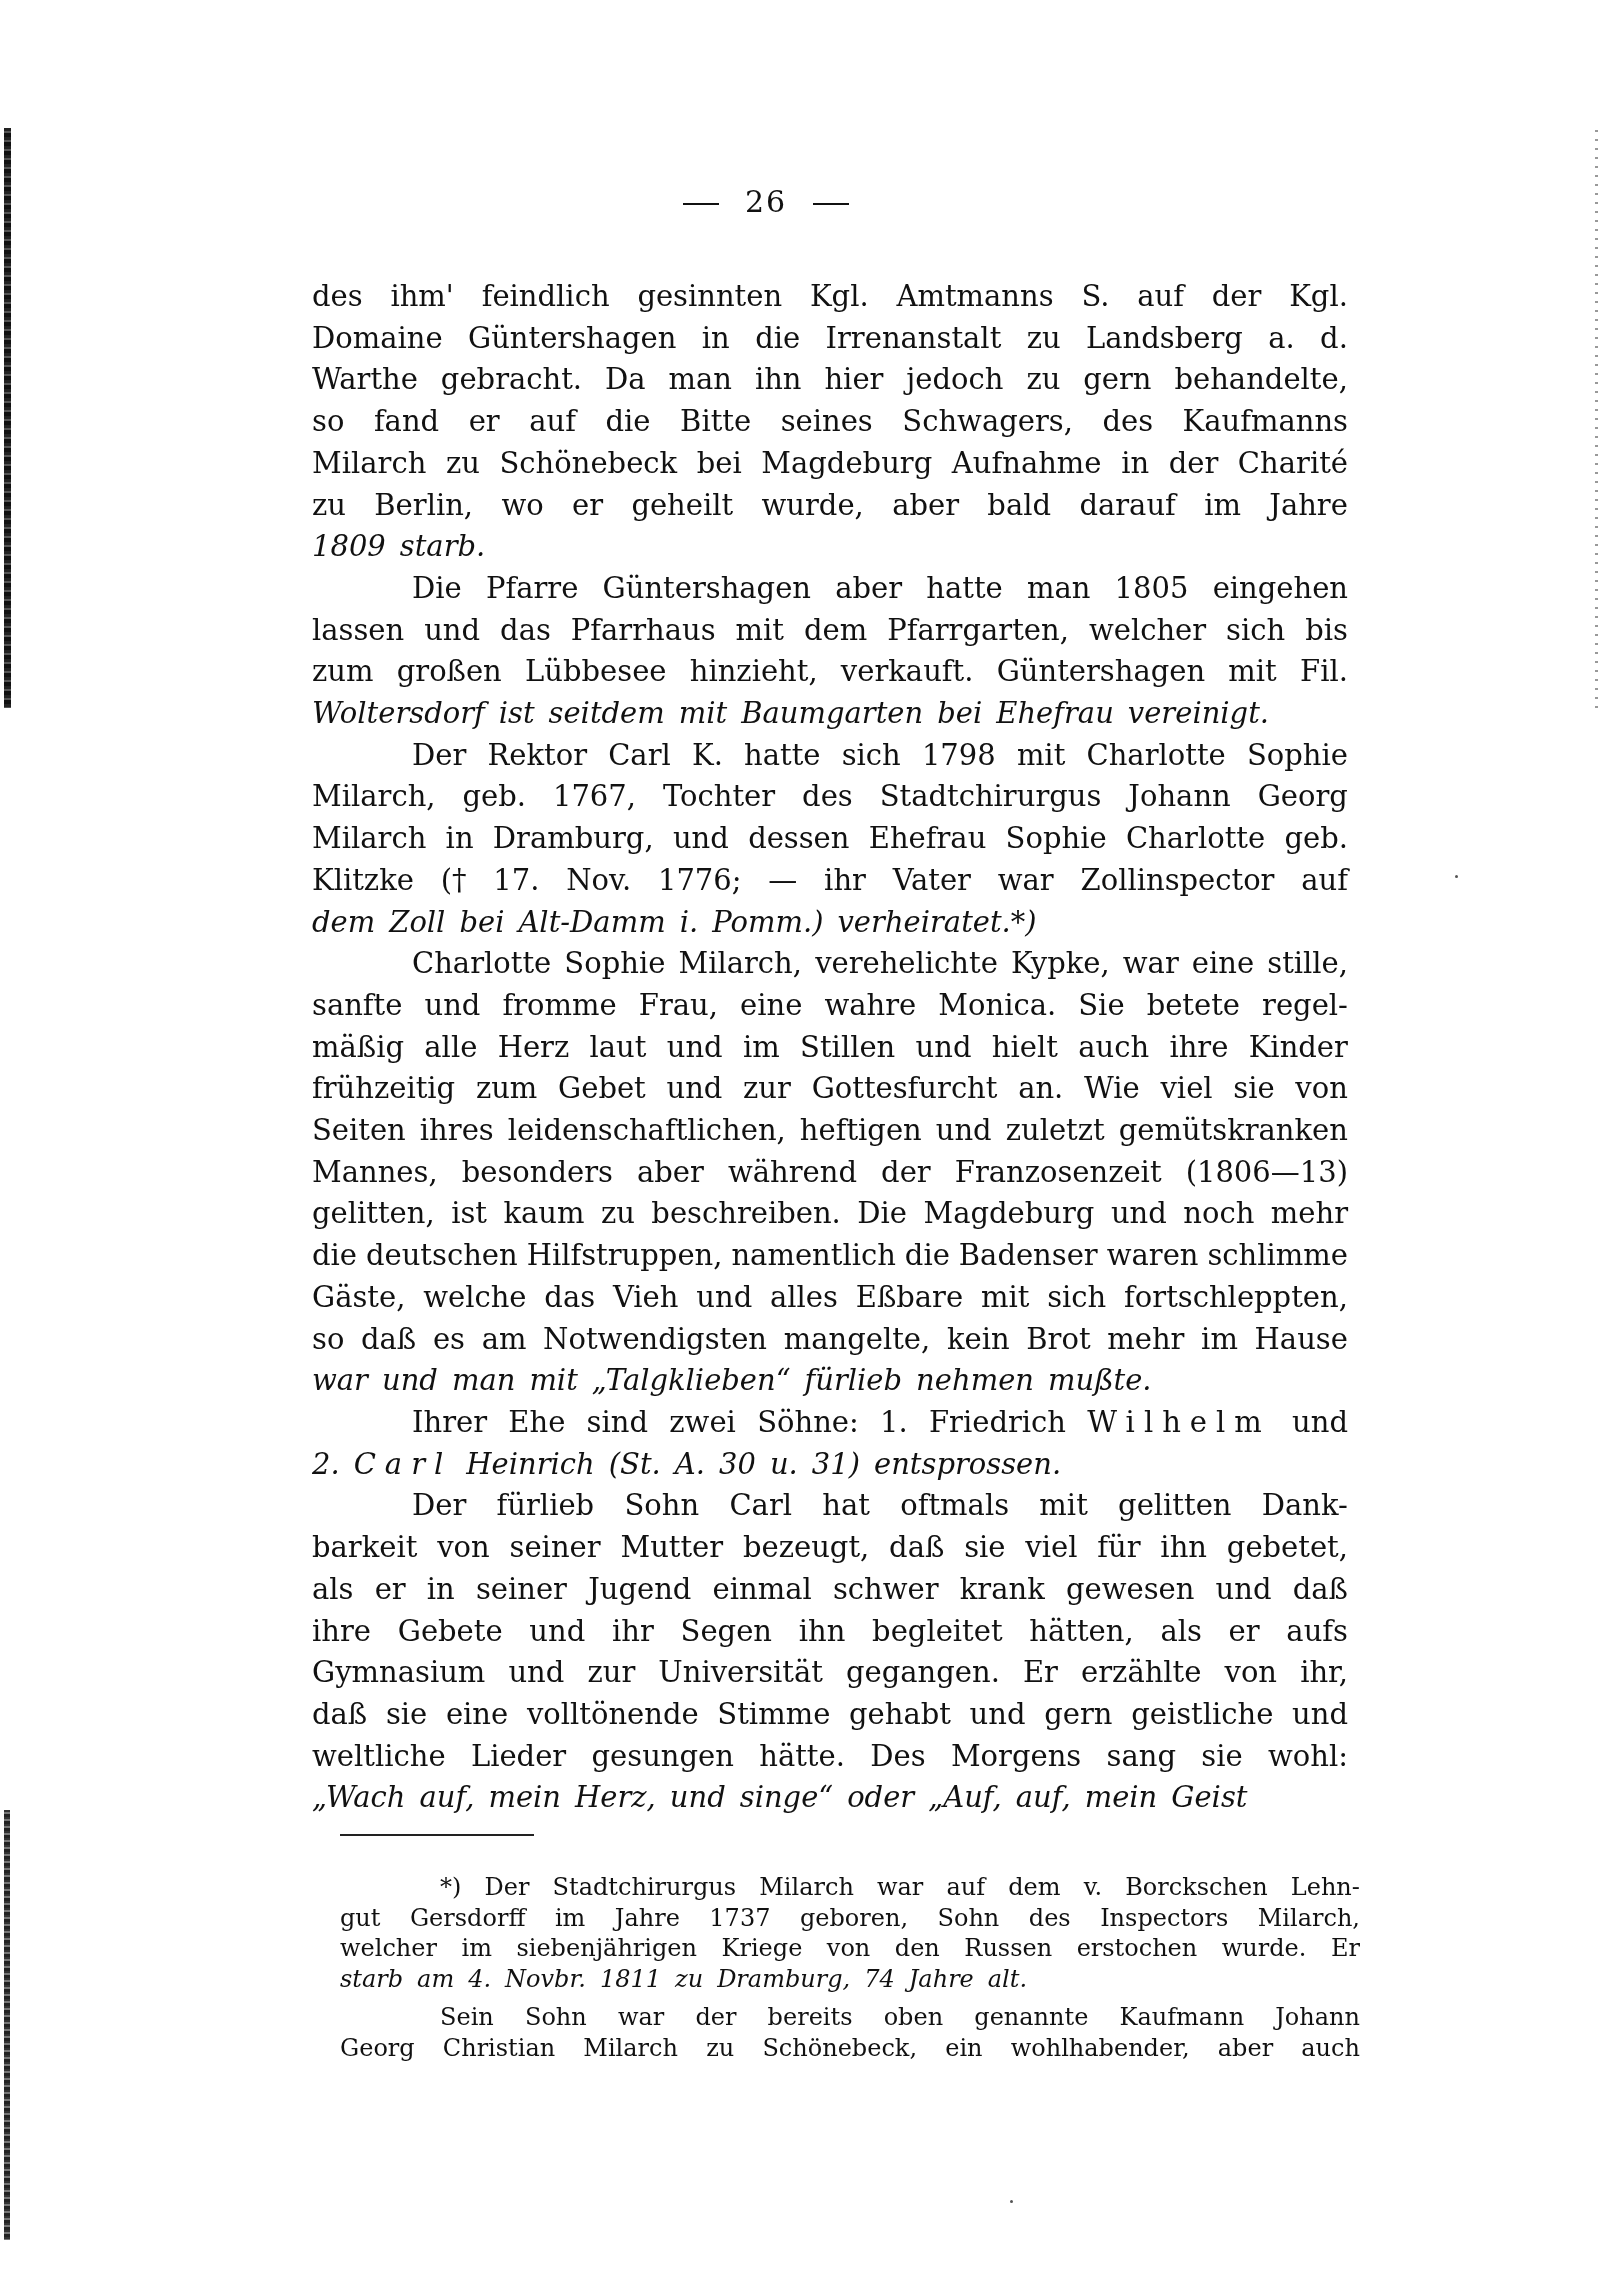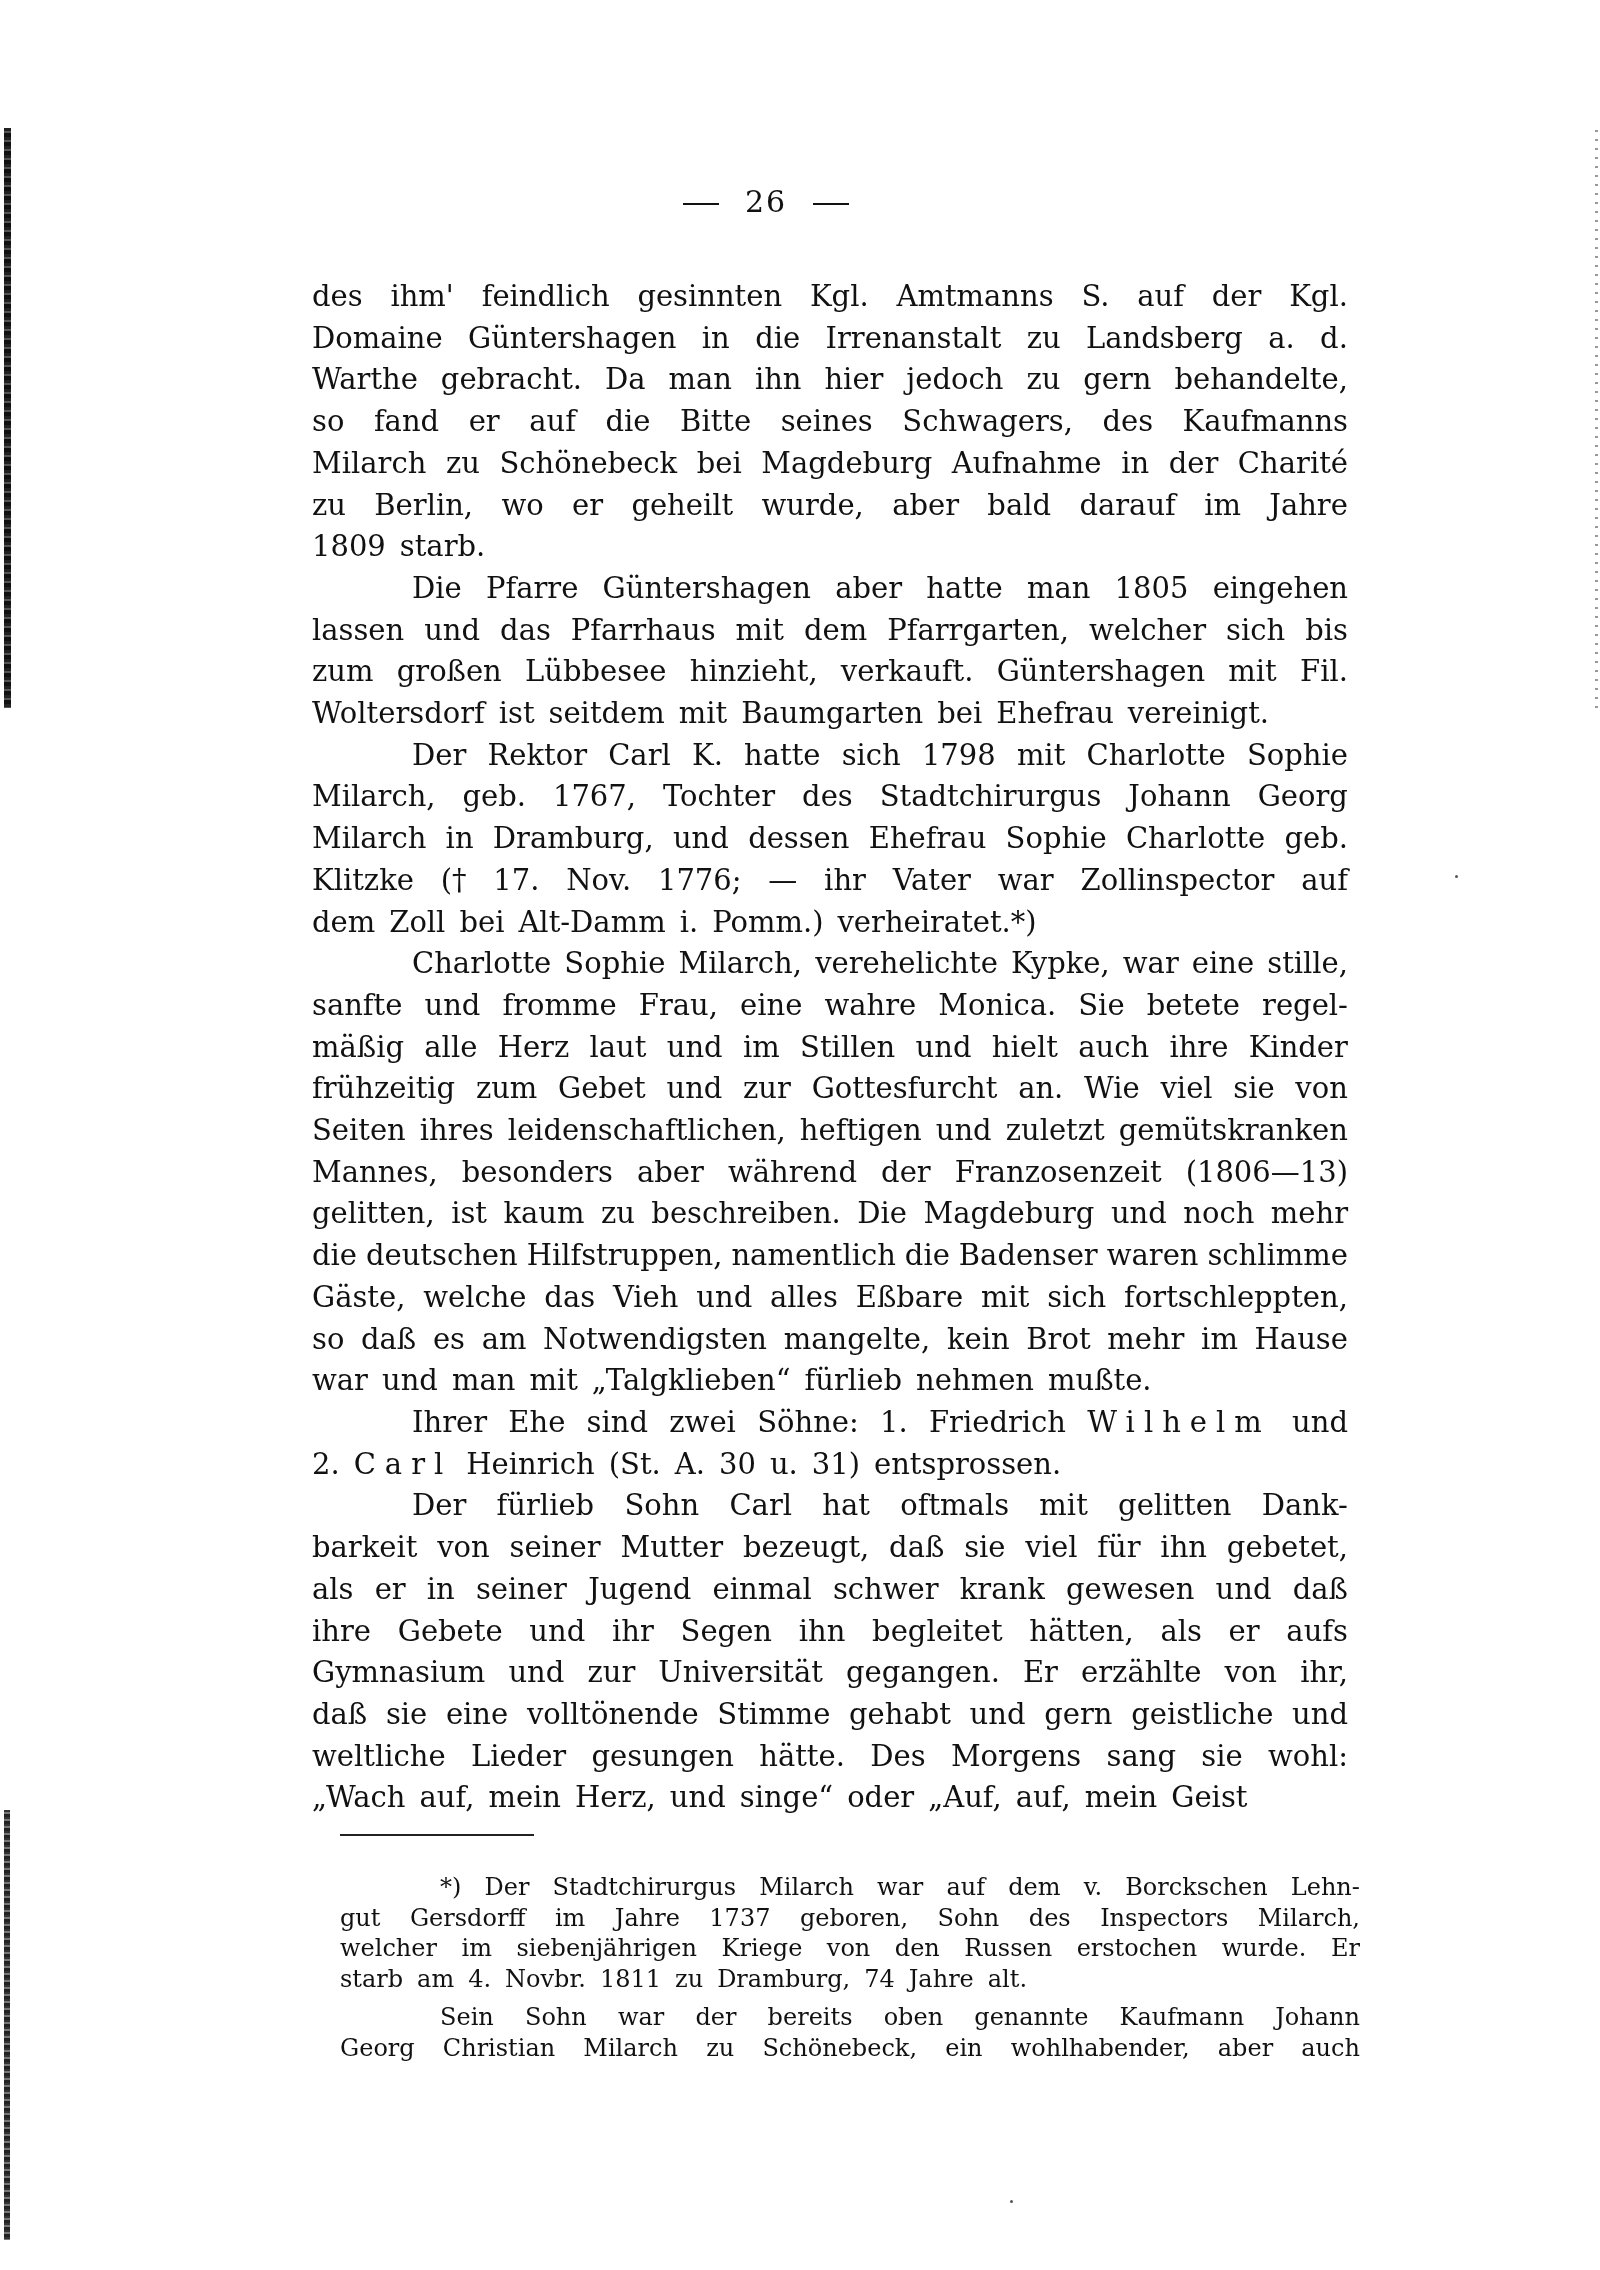--- a/index.html
+++ b/index.html
@@ -22,21 +22,21 @@
   .page-number {
     position: absolute; top: 184px; left: 0; width: 1532px; text-align: center;
     font-size: 30px; letter-spacing: 2px;
   }
   .page-number .dash { display: inline-block; width: 36px; height: 2px; background: #111; vertical-align: middle; margin: 0 26px; }
   .body-text {
     position: absolute; left: 312px; top: 276px; width: 1036px;
     font-size: 29px; line-height: 41.7px;
   }
   .line { white-space: nowrap; display: flex; justify-content: space-between; }
-  .line.last { justify-content: flex-start; gap: 14px; }
+  .line.last { justify-content: flex-start; gap: 14px; font-style: italic; }
   .line.indent { padding-left: 100px; }
   .line span.w { display: inline-block; }
   .sperr { letter-spacing: 9px; text-align: right; }
   .footnote-rule {
     position: absolute; left: 340px; top: 1834px; width: 194px; height: 2px; background: #222;
   }
   .footnotes {
     position: absolute; left: 340px; top: 1872px; width: 1020px;
     font-size: 24px; line-height: 30.5px;
   }

